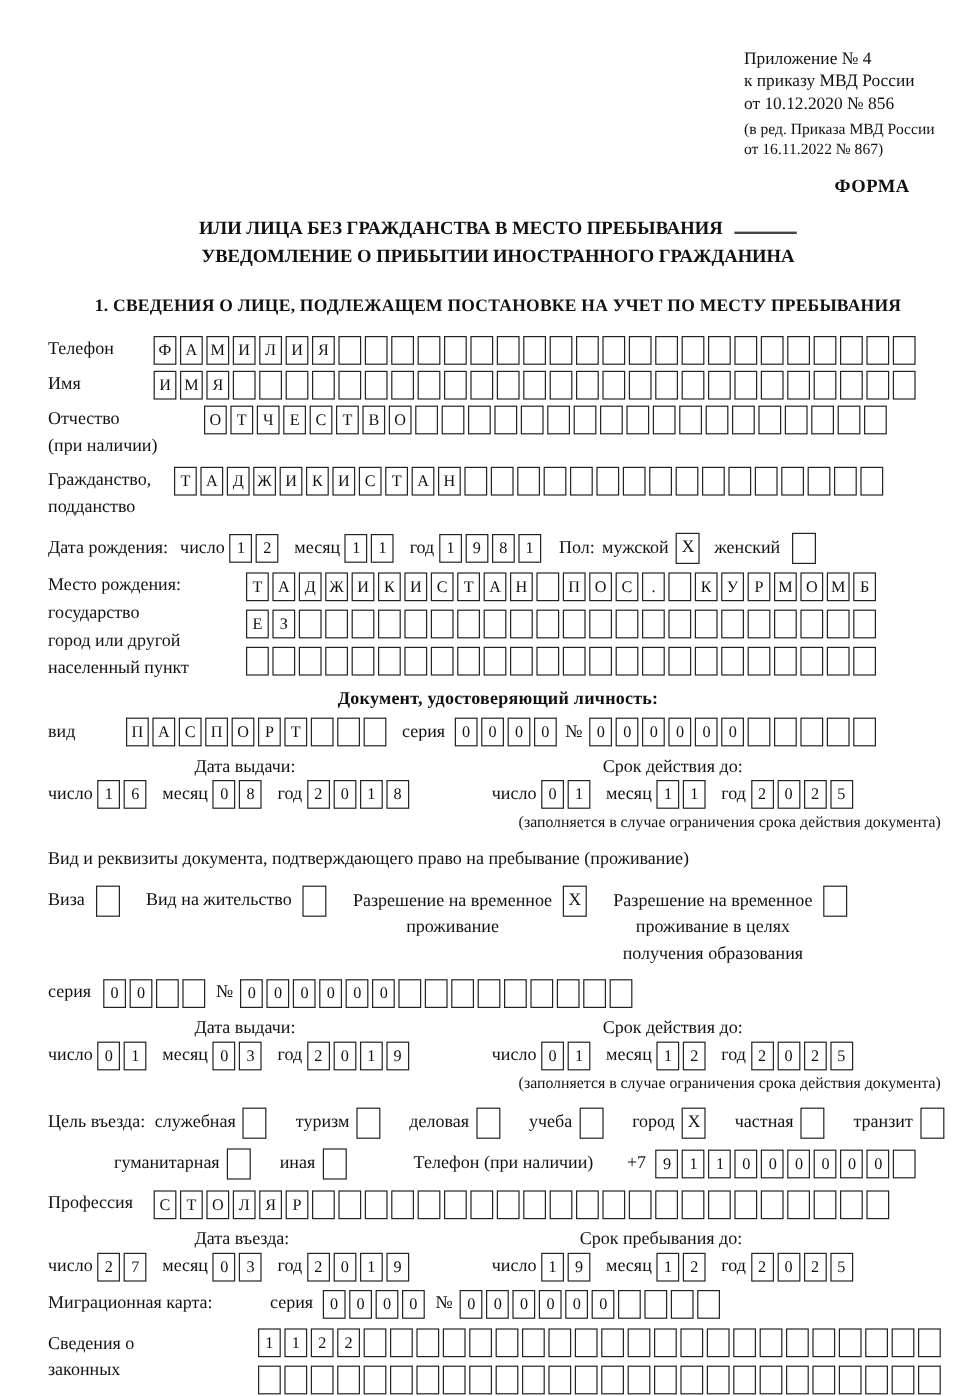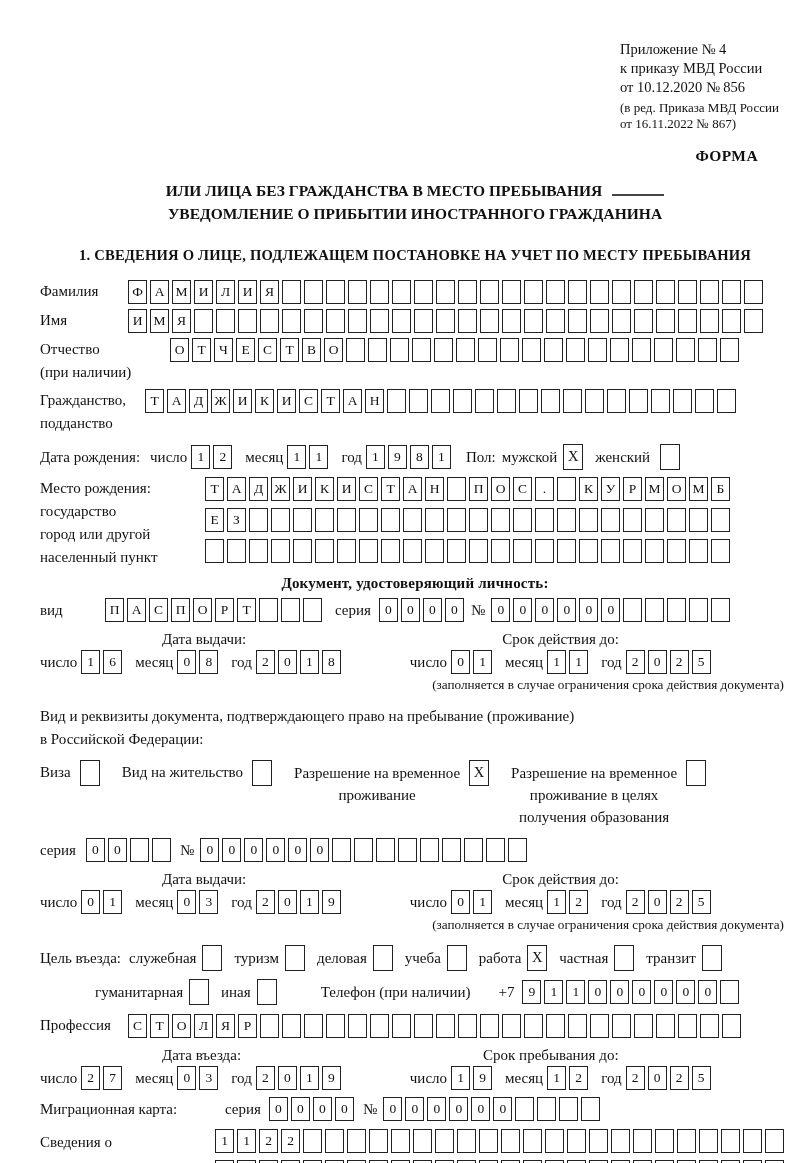--- a/index.html
+++ b/index.html
@@ -47,21 +47,21 @@
   
   .opts{display:flex;align-items:flex-start;margin-top:10px;}
   .opt{display:flex;align-items:flex-start;}
   .opt .txt{padding-top:4px;margin-right:9px;}
   .opt .lines{text-align:center;line-height:22px;padding-top:2px;margin-right:9px;}
   .opt+.opt{margin-left:22px;}
 
   
   .purp{display:flex;align-items:center;margin-top:12px;flex-wrap:nowrap;}
   .purp .pl{margin-right:8px;}
-  .pi{display:flex;align-items:center;margin-right:12px;}
+  .pi{display:flex;align-items:center;margin-right:24px;}
   .pi .pt{margin-right:6px;}
   .purp2{display:flex;align-items:center;margin-top:8px;margin-left:55px;}
   .phone-lbl{margin-left:32px;}
   .phone-pref{margin-left:28px;margin-right:8px;}
 
   
   .mig{display:flex;align-items:center;margin-top:7px;}
   .mig .ml{width:185px;flex:none;}
   .mig .sl{margin-right:8px;} .mig .nl{margin:0 6px 0 6px;}
 
@@ -89,21 +89,21 @@
   <div class="forma">ФОРМА</div>
 
   <div class="title">
     <div><span>ИЛИ ЛИЦА БЕЗ ГРАЖДАНСТВА В МЕСТО ПРЕБЫВАНИЯ</span><span class="t-underline"></span></div>
     <div>УВЕДОМЛЕНИЕ О ПРИБЫТИИ ИНОСТРАННОГО ГРАЖДАНИНА</div>
   </div>
 
   <div class="sect">1. СВЕДЕНИЯ О ЛИЦЕ, ПОДЛЕЖАЩЕМ ПОСТАНОВКЕ НА УЧЕТ ПО МЕСТУ ПРЕБЫВАНИЯ</div>
 
   <div class="r" style="margin-top:16px;">
-    <span class="lbl w88">Фамилия</span>
+    <span class="lbl w88">Телефон</span>
     <span class="cells"><span class="cell">Ф</span><span class="cell">А</span><span class="cell">М</span><span class="cell">И</span><span class="cell">Л</span><span class="cell">И</span><span class="cell">Я</span><span class="cell"></span><span class="cell"></span><span class="cell"></span><span class="cell"></span><span class="cell"></span><span class="cell"></span><span class="cell"></span><span class="cell"></span><span class="cell"></span><span class="cell"></span><span class="cell"></span><span class="cell"></span><span class="cell"></span><span class="cell"></span><span class="cell"></span><span class="cell"></span><span class="cell"></span><span class="cell"></span><span class="cell"></span><span class="cell"></span><span class="cell"></span><span class="cell"></span></span>
   </div>
 
   <div class="r">
     <span class="lbl w88">Имя</span>
     <span class="cells"><span class="cell">И</span><span class="cell">М</span><span class="cell">Я</span><span class="cell"></span><span class="cell"></span><span class="cell"></span><span class="cell"></span><span class="cell"></span><span class="cell"></span><span class="cell"></span><span class="cell"></span><span class="cell"></span><span class="cell"></span><span class="cell"></span><span class="cell"></span><span class="cell"></span><span class="cell"></span><span class="cell"></span><span class="cell"></span><span class="cell"></span><span class="cell"></span><span class="cell"></span><span class="cell"></span><span class="cell"></span><span class="cell"></span><span class="cell"></span><span class="cell"></span><span class="cell"></span><span class="cell"></span></span>
   </div>
 
   <div class="r">
     <span class="lbl2 w130">
@@ -180,21 +180,20 @@
       <span class="w">месяц</span>
         <span class="cells"><span class="cell">1</span><span class="cell">1</span></span>
       <span class="w">год</span>
         <span class="cells"><span class="cell">2</span><span class="cell">0</span><span class="cell">2</span><span class="cell">5</span></span>
     </span>
   </div>
   <div class="note">(заполняется в случае ограничения срока действия документа)</div>
 
   <div class="intro">
     <div>Вид и реквизиты документа, подтверждающего право на пребывание (проживание)</div>
-    <div>в Российской Федерации:</div>
   </div>
 
   <div class="opts">
     <div class="opt">
       <span class="txt">Виза</span>
       <span class="checkbox"></span>
     </div>
     <div class="opt">
       <span class="txt">Вид на жительство</span>
       <span class="checkbox"></span>
@@ -259,21 +258,21 @@
       </span>
     <span class="pi">
         <span class="pt">деловая</span>
         <span class="checkbox"></span>
       </span>
     <span class="pi">
         <span class="pt">учеба</span>
         <span class="checkbox"></span>
       </span>
     <span class="pi">
-        <span class="pt">работа</span>
+        <span class="pt">город</span>
         <span class="checkbox">X</span>
       </span>
     <span class="pi">
         <span class="pt">частная</span>
         <span class="checkbox"></span>
       </span>
     <span class="pi" style="margin-right:0;">
         <span class="pt">транзит</span>
         <span class="checkbox"></span>
       </span>

